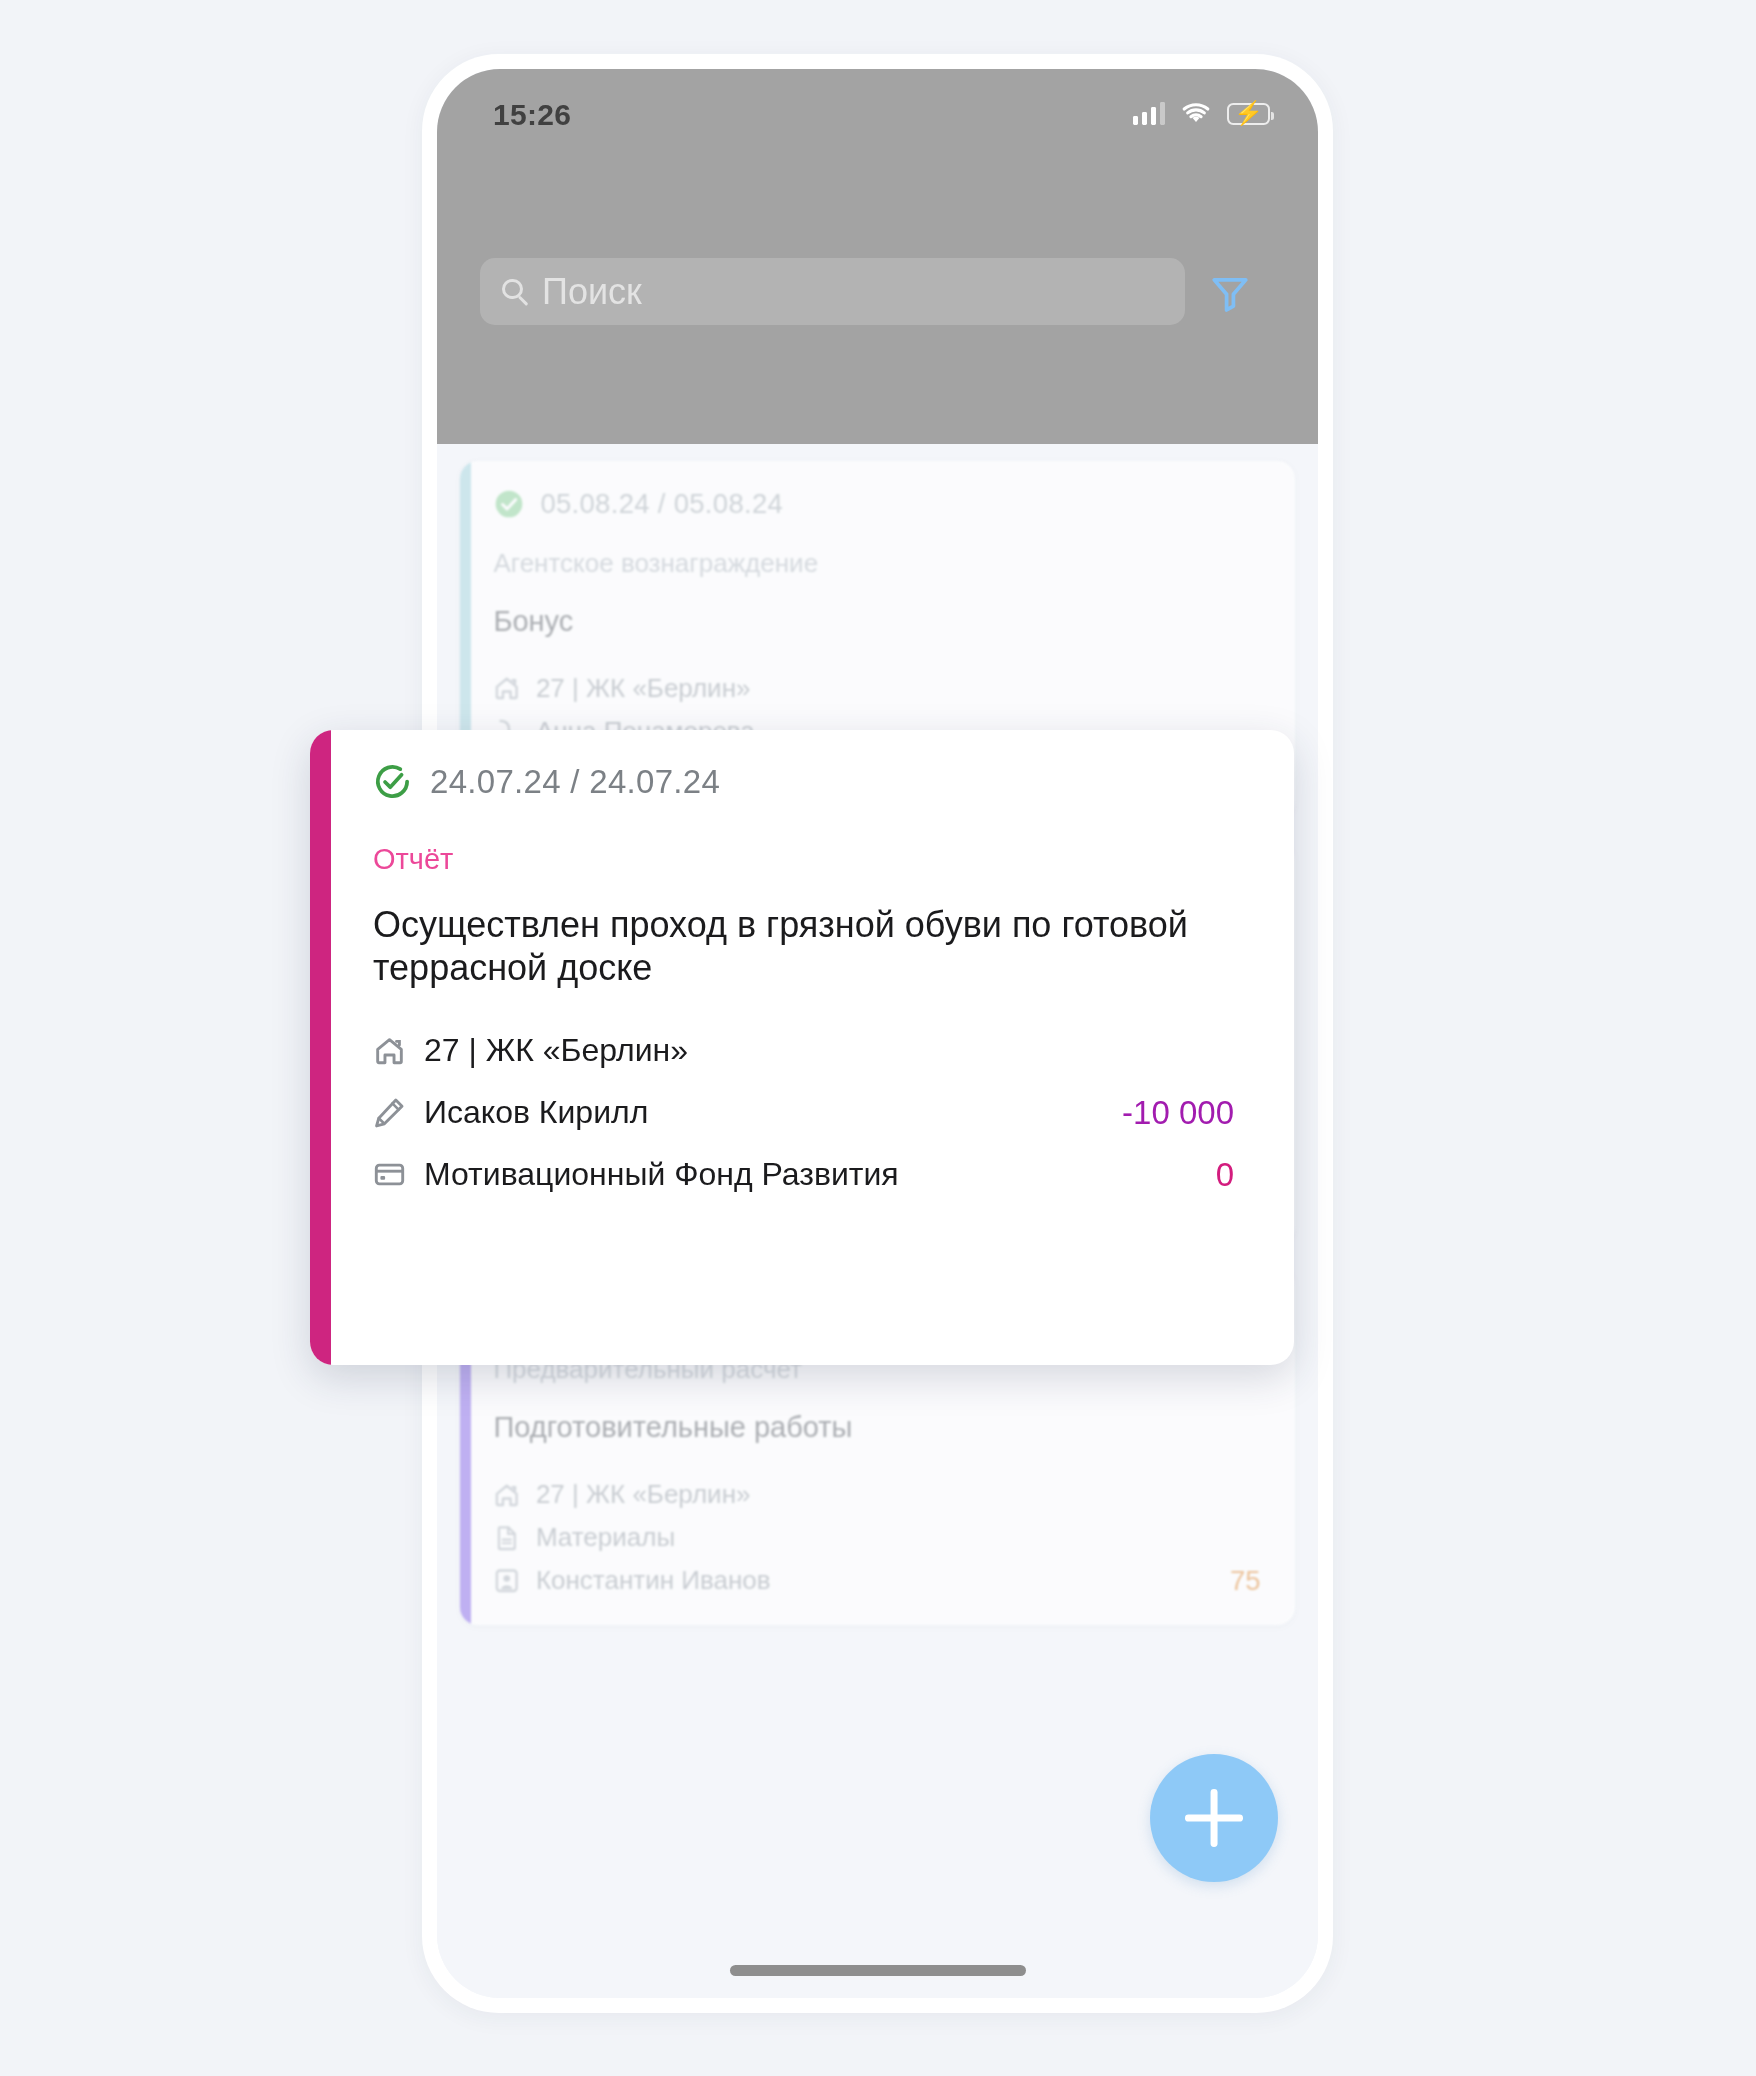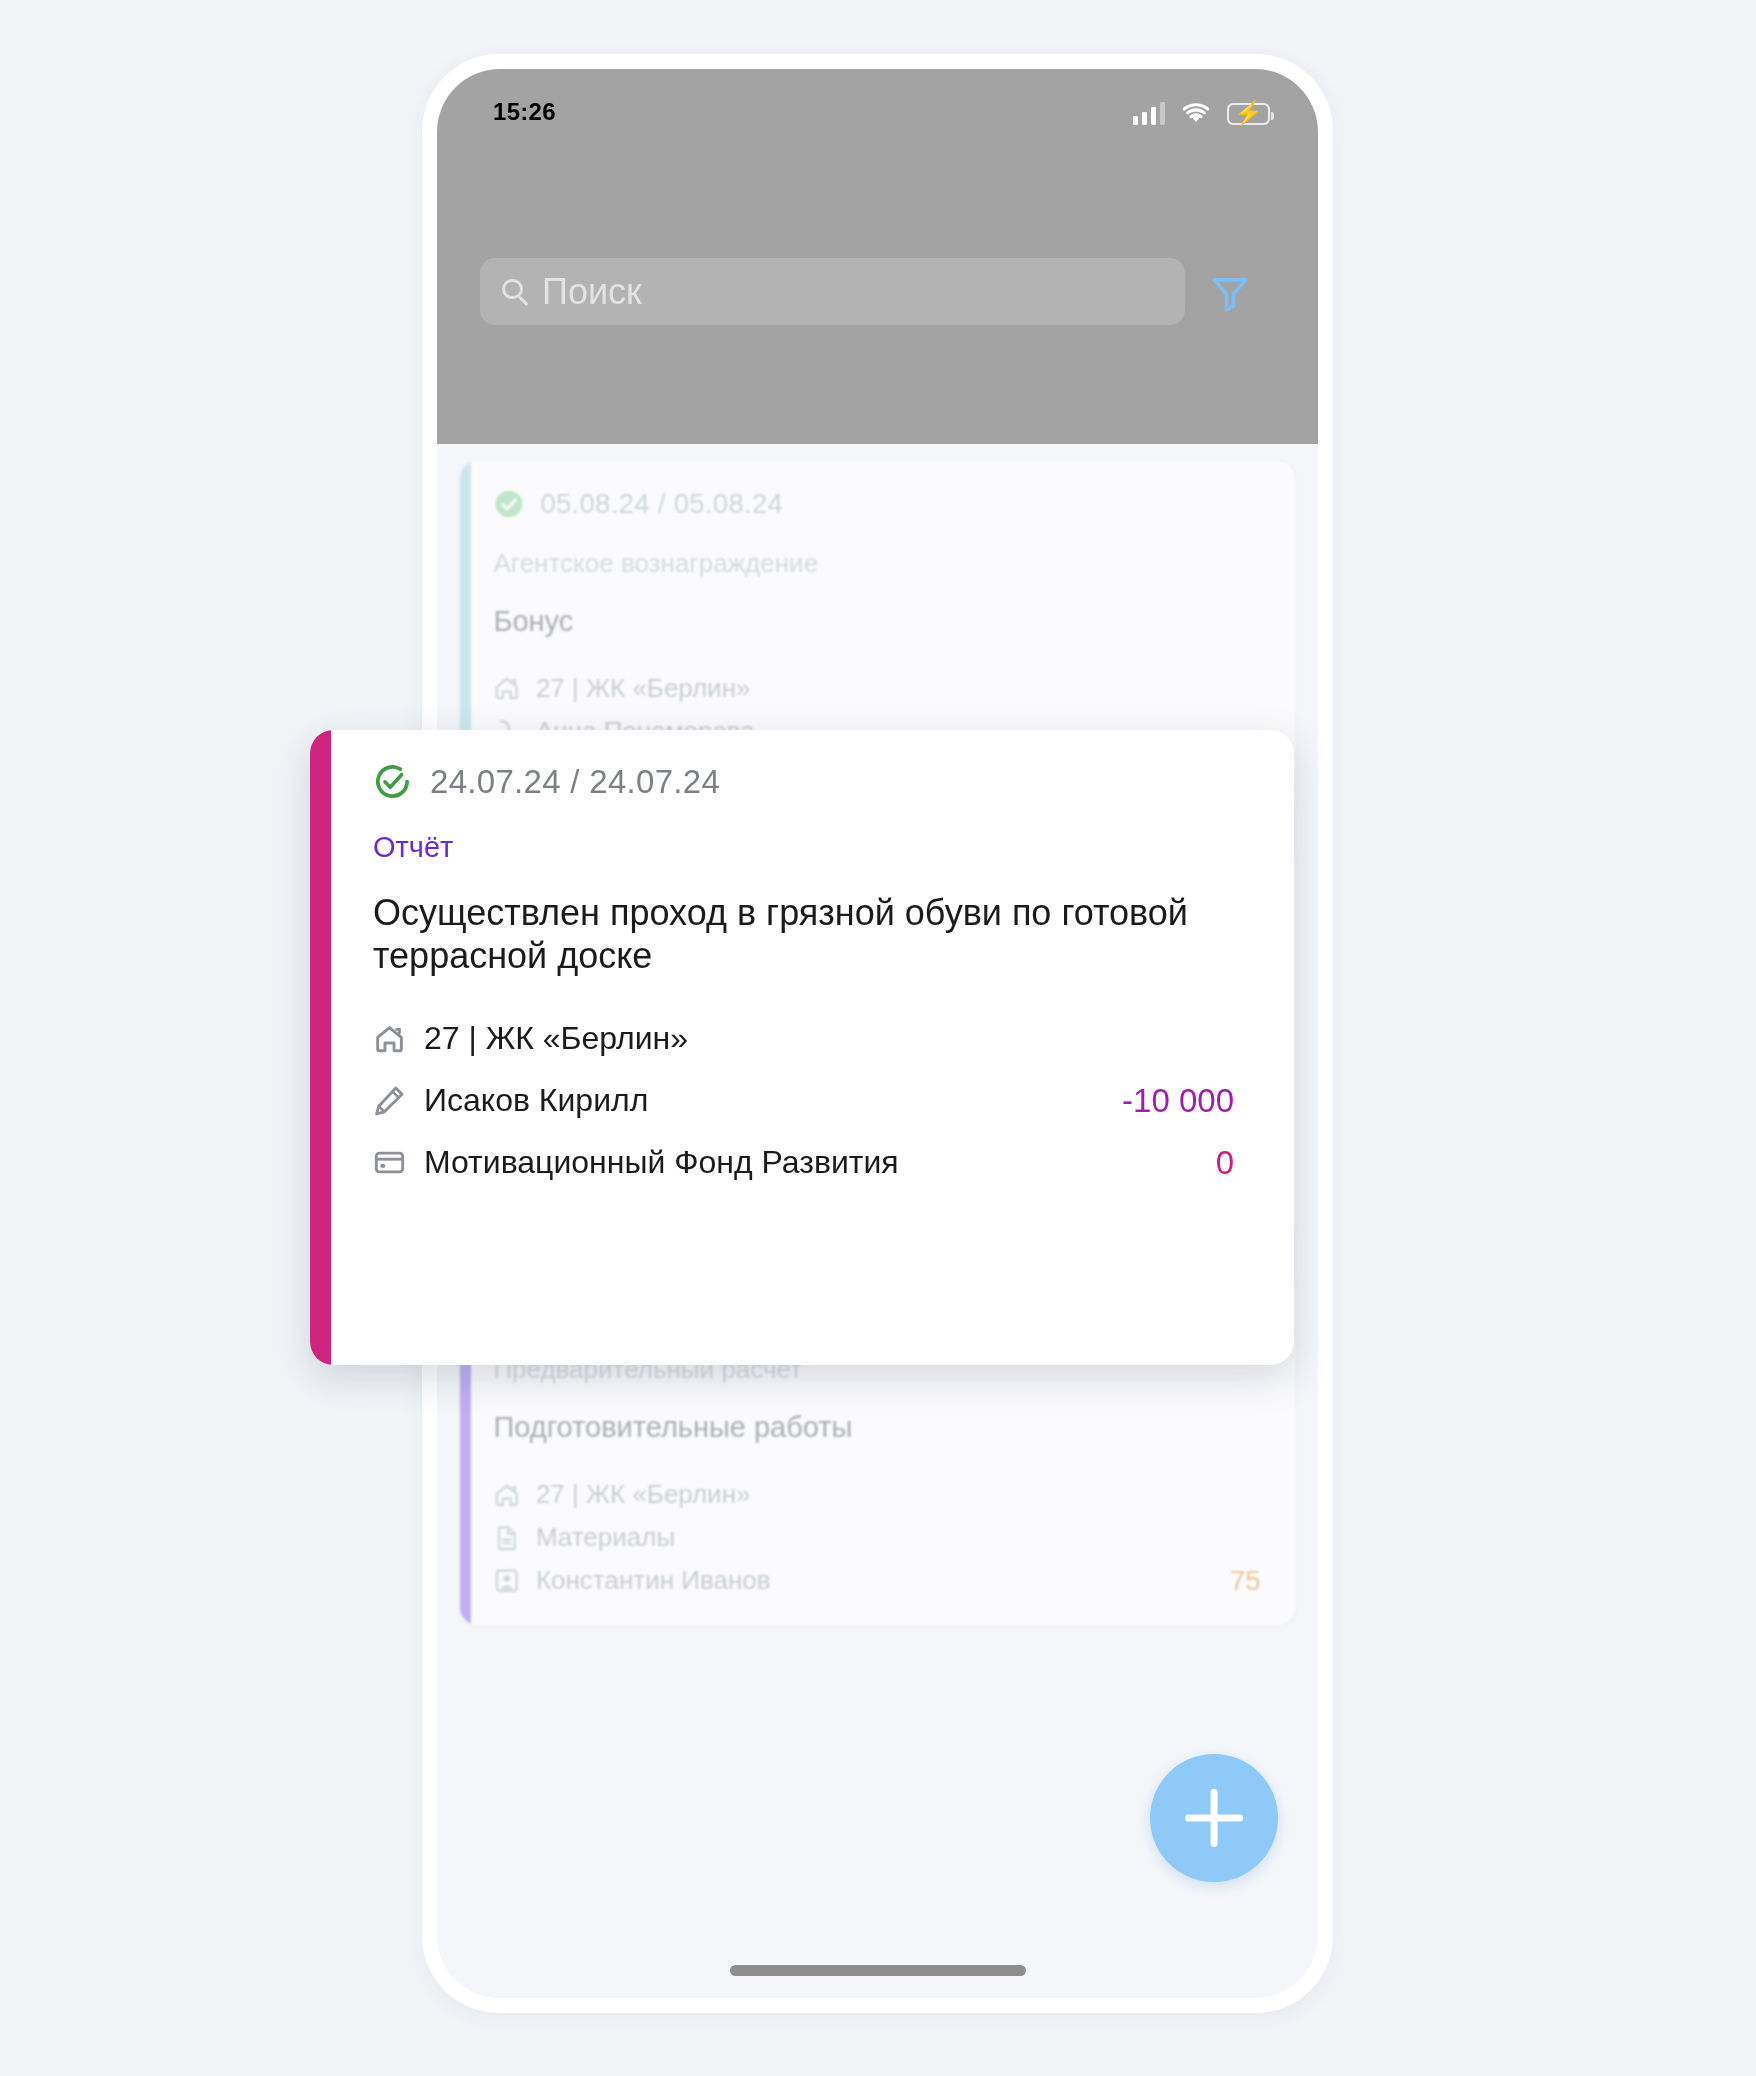--- a/index.html
+++ b/index.html
@@ -33,21 +33,21 @@
   #header{
     position:absolute; left:0; top:0;
     width:100%; height:375px;
     background:#A3A3A3;
   }
   #status-bar{
     position:absolute; left:0; top:0; width:100%; height:83px;
   }
   #status-time{
     position:absolute; left:56px; top:29px;
-    color:#000000; font-size:24px; font-weight:700;
+    color:#404040; font-size:30px; font-weight:700;
     letter-spacing:0.3px;
   }
   #status-icons{
     position:absolute; right:48px; top:33px;
     display:flex; align-items:center; gap:15px;
   }
   .sig-bars{ display:flex; align-items:flex-end; gap:3.4px; height:23.4px; }
   .sig-bars i{ display:block; width:5.5px; background:#fff; border-radius:1.4px; }
   .sig-bars i:nth-child(1){ height:9px; }
   .sig-bars i:nth-child(2){ height:13px; }
@@ -188,21 +188,21 @@
     z-index:40;
   }
   #popup-card .pop-accent{
     position:absolute; left:0; top:0; bottom:0; width:20.7px;
     background:#CE2580;
   }
   .pop-body{ padding:32px 41px 0 63px; }
   .pop-date-row{ display:flex; align-items:center; gap:18px; }
   .pop-chk{ width:39px; height:39px; flex:0 0 39px; }
   .pop-date{ font-size:33px; color:#7C8186; letter-spacing:0.3px; }
-  .pop-cat{ font-size:29px; color:#6d28d9; margin-top:30px; }
+  .pop-cat{ font-size:29px; color:#ec4899; margin-top:42px; }
   .pop-title{
     font-size:36px; color:#1B1B1D; line-height:1.19;
     margin-top:28px; font-weight:400;
   }
   .pop-rows{ margin-top:30px; }
   .pop-row{
     display:flex; align-items:center; gap:18px;
     height:62px; position:relative;
   }
   .pop-row .ico{ width:33px; height:33px; flex:0 0 33px; }

